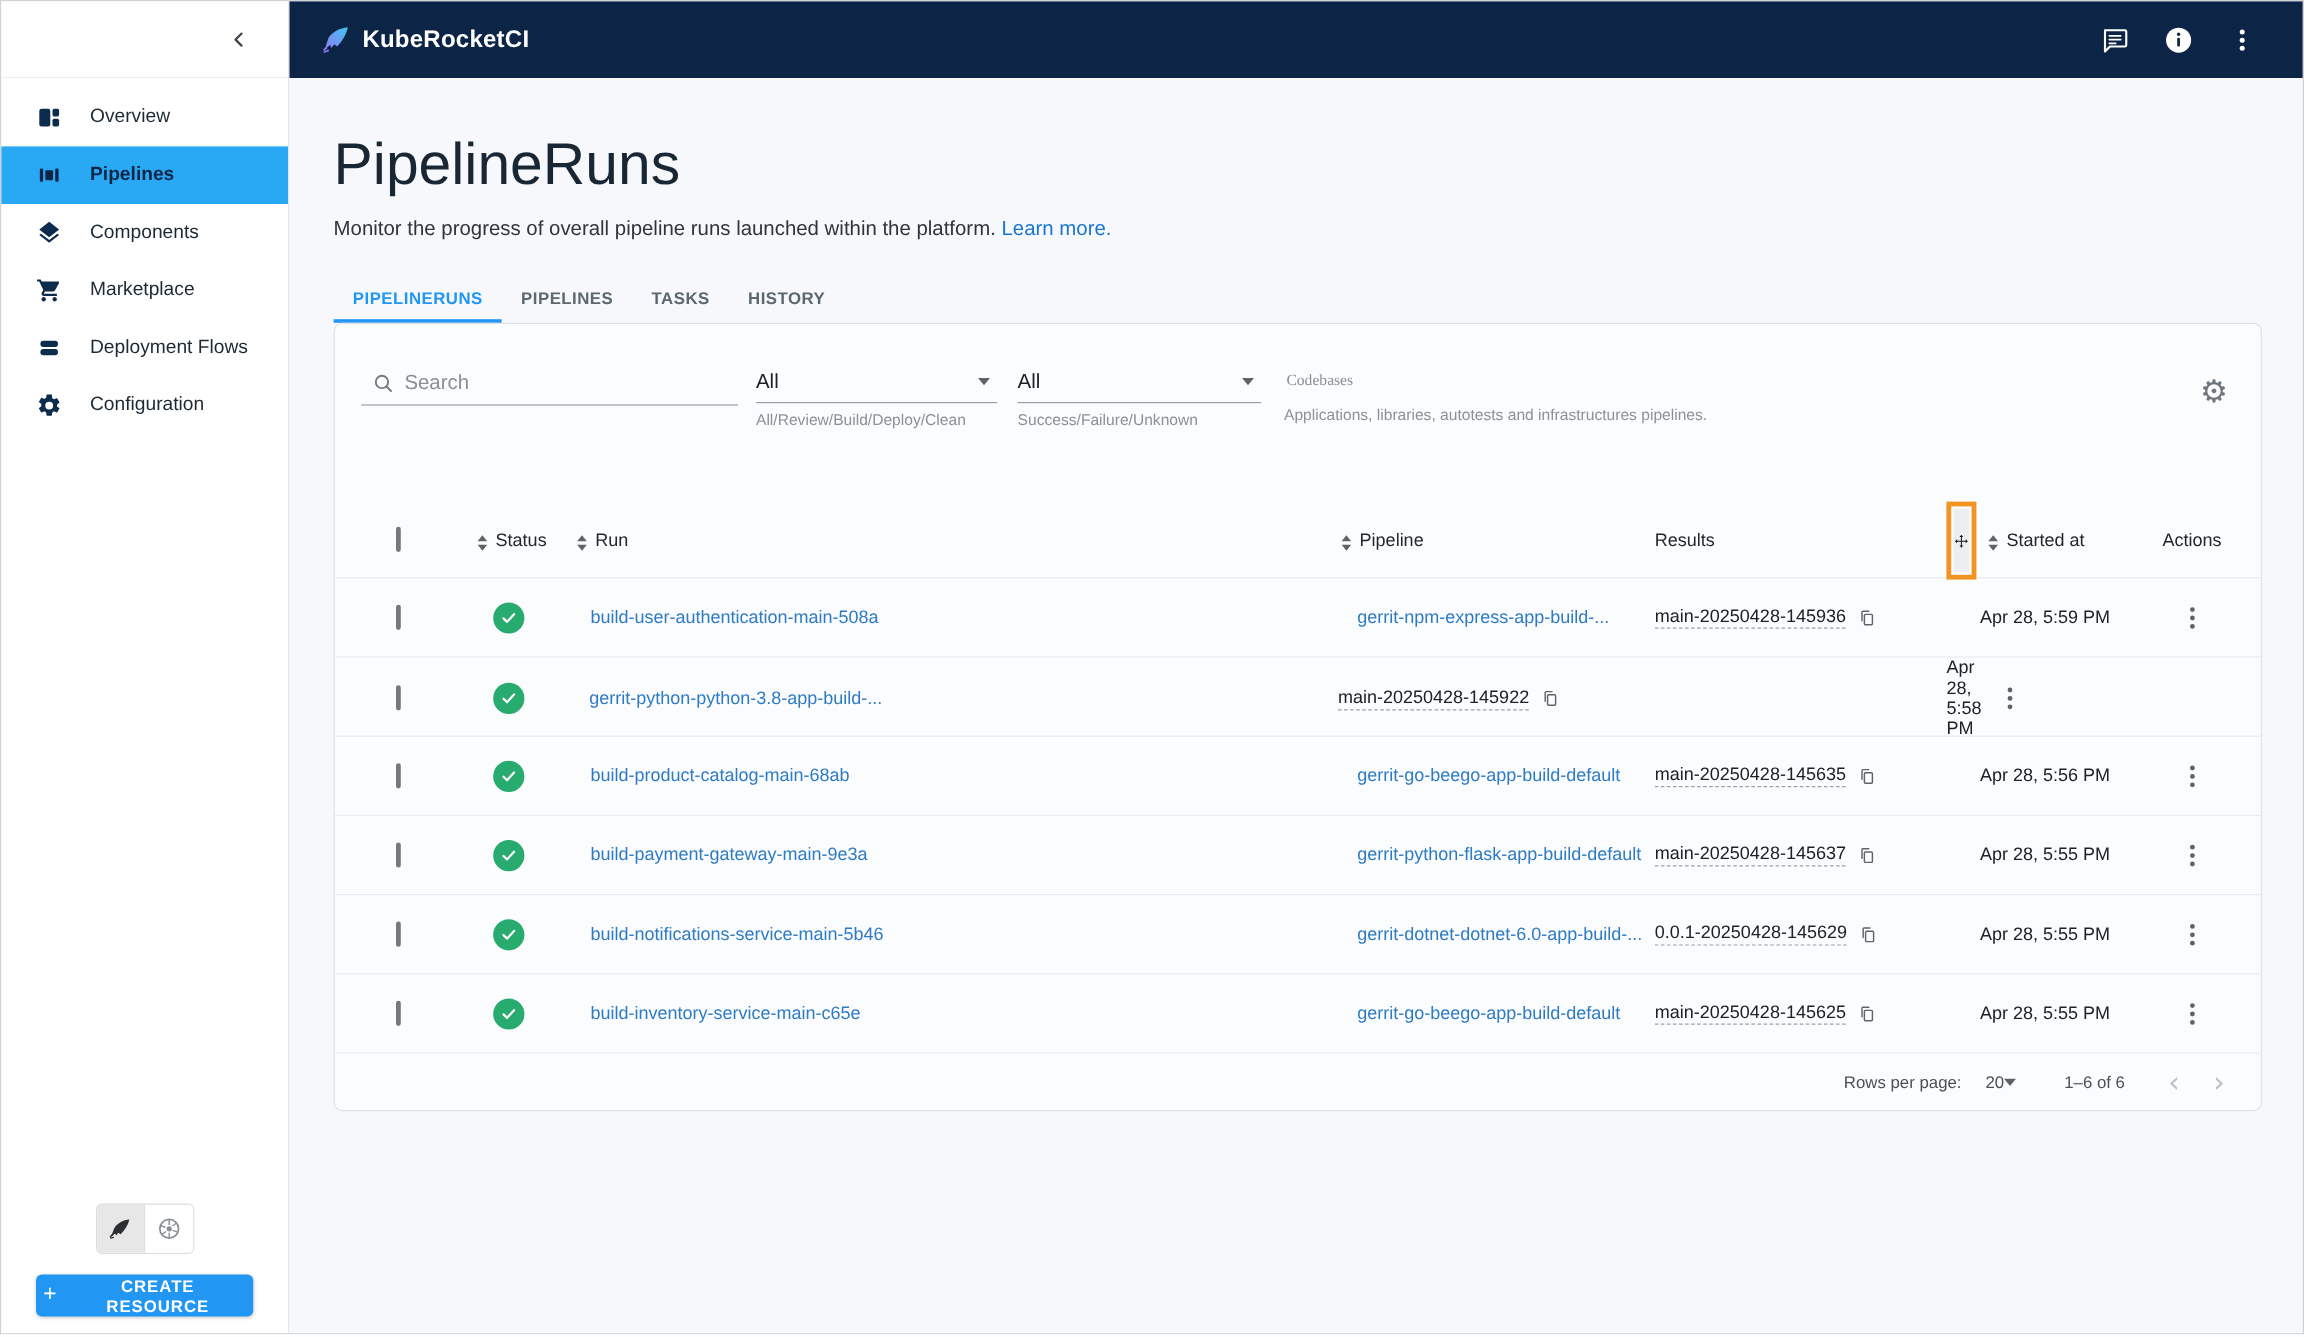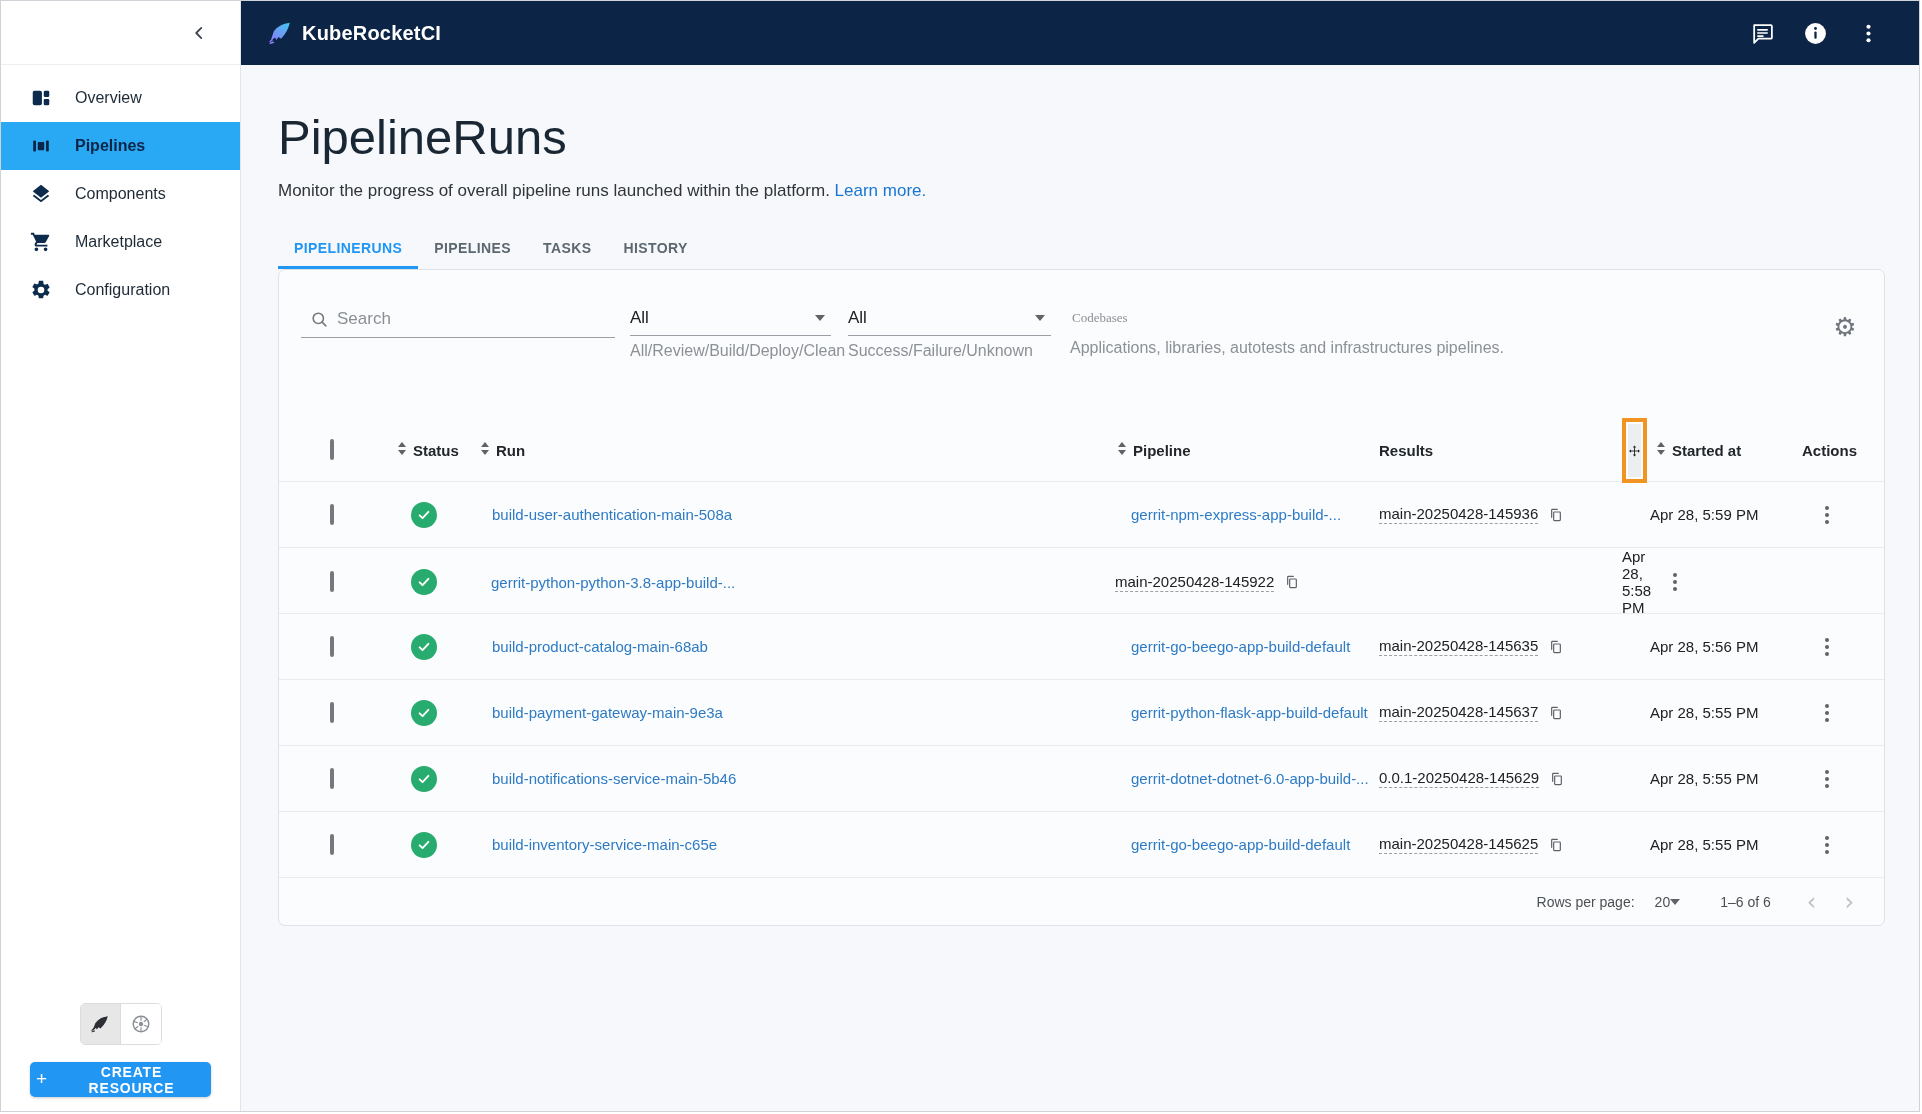--- a/index.html
+++ b/index.html
@@ -50,30 +50,30 @@
   .f-search{left:22px;width:314px;}
   .f-search .row{display:flex;align-items:center;gap:6px;padding:0 0 7px 9px;}
   .f-search input{border:none;outline:none;background:transparent;font-size:17px;color:#202124;width:250px;font-family:inherit;}
   .f-search input::placeholder{color:#8a8f94;opacity:1;}
   .f-select{width:201px;}
   .f-sel1{left:351px;}
   .f-sel2{left:569px;width:203px;}
   .f-select .row{display:flex;align-items:center;justify-content:space-between;padding-bottom:7px;}
   .f-value{font-size:17px;color:#202124;}
   .caret{width:0;height:0;border-left:5px solid transparent;border-right:5px solid transparent;border-top:6px solid #5f6368;margin-right:6px;}
-  .f-helper{margin-top:6px;font-size:16px;color:#8c9196;}
+  .f-helper{margin-top:6px;font-size:13px;color:#8c9196;}
   .f-codebases{left:791px;width:640px;}
   .f-codebases input{border:none;outline:none;background:transparent;font-size:13px;color:#202124;width:100%;padding-bottom:7px;font-family:Liberation Serif, serif;}
   .f-codebases input::placeholder{color:#8a8f94;opacity:1;}
   .f-gear{position:absolute;top:42px;left:1551px;width:30px;height:30px;display:flex;align-items:center;justify-content:center;cursor:pointer;color:#6f757c;font-family:"DejaVu Sans",sans-serif;font-size:26px;line-height:1;}
 
   
   .trow{display:grid;grid-template-columns:102px 94px 640px 264px 243px 28px 152px 84px;align-items:center;}
   .thead{height:63px;border-bottom:1px solid #e9ebee;position:relative;}
-  .th{display:flex;align-items:flex-start;gap:3px;font-size:15px;font-weight:700;color:#23272b;}
+  .th{display:flex;align-items:flex-end;gap:3px;font-size:15px;font-weight:400;color:#23272b;}
   .sort{display:flex;flex-direction:column;gap:3px;margin-right:4px;}
   .sort i{display:block;width:0;height:0;border-left:4px solid transparent;border-right:4px solid transparent;}
   .sort .up{border-bottom:5px solid #5f6368;}
   .sort .dn{border-top:5px solid #5f6368;}
   .cb{width:18px;height:18px;border:2px solid #75797d;border-radius:2px;background:transparent;cursor:pointer;}
   .col-check{padding-left:51px;}
   .th-status{padding-left:17px;}
   .th-run{padding-left:6px;}
   .th-pipeline{padding-left:3px;}
   .th-started{padding-left:7px;}
@@ -149,20 +149,29 @@
         <span class="ic">
           <svg width="22" height="22" viewBox="0 0 24 24">
               <path d="M7 18c-1.1 0-1.99.9-1.99 2S5.9 22 7 22s2-.9 2-2-.9-2-2-2zM1 2v2h2l3.6 7.59-1.35 2.45c-.16.28-.25.61-.25.96 0 1.1.9 2 2 2h12v-2H7.42c-.14 0-.25-.11-.25-.25l.03-.12.9-1.63h7.45c.75 0 1.41-.41 1.75-1.03l3.58-6.49c.08-.14.12-.31.12-.49 0-.55-.45-1-1-1H5.21l-.94-2H1zm16 16c-1.1 0-1.99.9-1.99 2s.89 2 1.99 2 2-.9 2-2-.9-2-2-2z" fill="#0d2b4d"></path>
             </svg>
         </span>
         <span class="lbl">Marketplace</span>
       </div>
       <div class="nav-item">
         <span class="ic">
           <svg width="22" height="22" viewBox="0 0 24 24">
+              <rect x="4" y="5.5" width="16" height="5.5" rx="2.75" fill="#0d2b4d"></rect>
+              <rect x="4" y="13" width="16" height="5.5" rx="2.75" fill="#0d2b4d"></rect>
+            </svg>
+        </span>
+        <span class="lbl">Deployment Flows</span>
+      </div>
+      <div class="nav-item">
+        <span class="ic">
+          <svg width="22" height="22" viewBox="0 0 24 24">
               <path d="M19.14 12.94a7.49 7.49 0 0 0 .06-.94 7.49 7.49 0 0 0-.06-.94l2.03-1.58a.49.49 0 0 0 .12-.61l-1.92-3.32a.49.49 0 0 0-.59-.22l-2.39 1a7.3 7.3 0 0 0-1.62-.94l-.36-2.54A.48.48 0 0 0 13.93 2h-3.86a.48.48 0 0 0-.48.41l-.36 2.54a7.3 7.3 0 0 0-1.62.94l-2.39-1a.49.49 0 0 0-.59.22L2.71 8.43a.49.49 0 0 0 .12.61l2.03 1.58a7.49 7.49 0 0 0-.06.94 7.49 7.49 0 0 0 .06.94l-2.03 1.58a.49.49 0 0 0-.12.61l1.92 3.32a.49.49 0 0 0 .59.22l2.39-1a7.3 7.3 0 0 0 1.62.94l.36 2.54a.48.48 0 0 0 .48.41h3.86a.48.48 0 0 0 .48-.41l.36-2.54a7.3 7.3 0 0 0 1.62-.94l2.39 1a.49.49 0 0 0 .59-.22l1.92-3.32a.49.49 0 0 0-.12-.61zM12 15.6A3.6 3.6 0 1 1 15.6 12 3.6 3.6 0 0 1 12 15.6z" fill="#0d2b4d"></path>
             </svg>
         </span>
         <span class="lbl">Configuration</span>
       </div>
     </nav>
     <div class="sidebar-bottom">
       <div class="toggle-group">
         <div class="toggle-btn selected">
           <svg width="22" height="22" viewBox="0 0 24 24">

